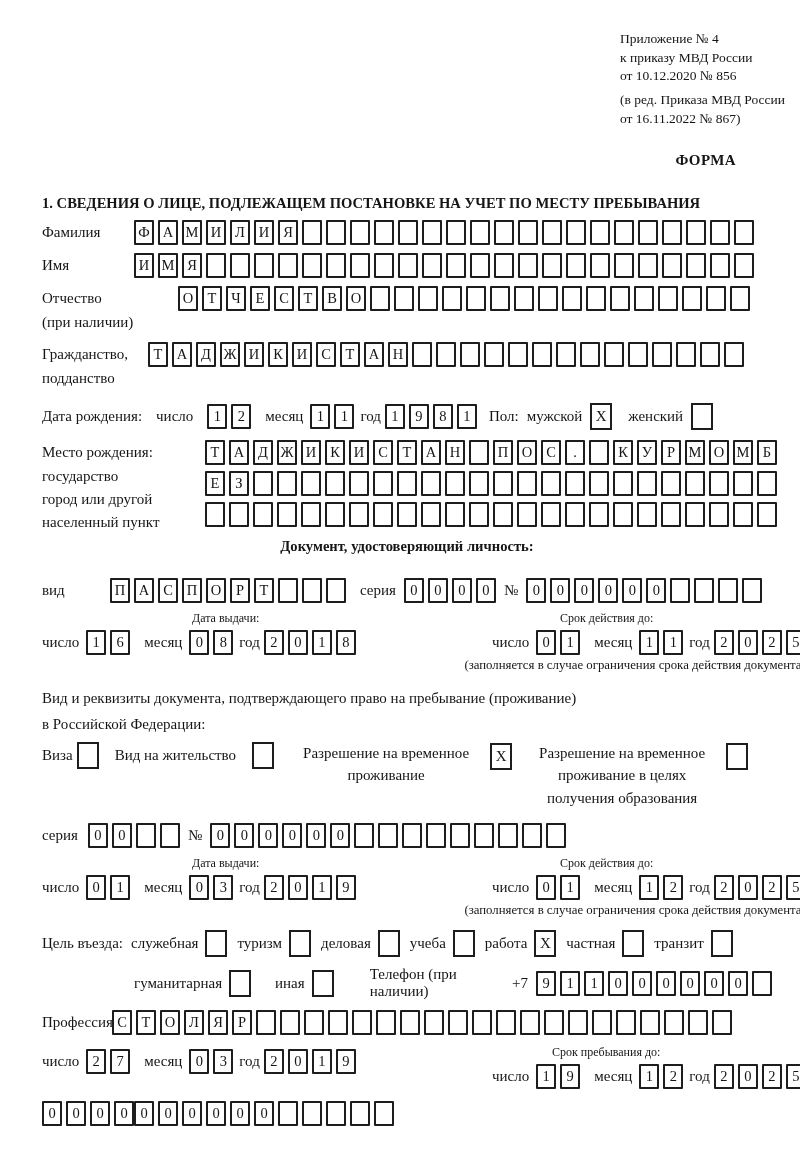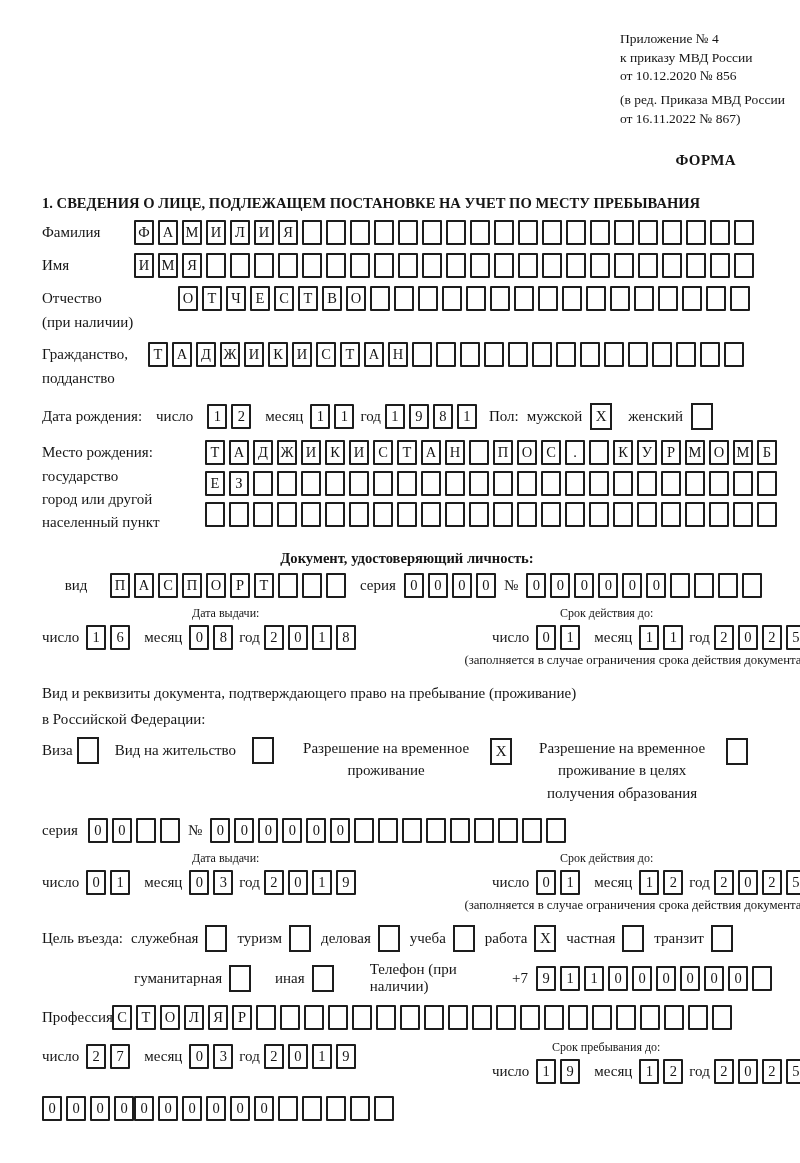--- a/index.html
+++ b/index.html
@@ -51,21 +51,21 @@
   .dgroup .dlab { font-size: 15px; margin-right: 7px; }
   .dgroup .sp { width: 14px; }
 
   .sex-wrap { display: flex; align-items: center; margin-left: 12px; }
   .sex-wrap .flabel { margin-right: 8px; }
   .sex-wrap .chk { margin-right: 16px; }
 
   .bp-labels { width: 163px; flex: none; }
   .bp-rows { display: flex; flex-direction: column; gap: 6px; }
 
-  .doc-heading { text-align: center; font-weight: bold; font-size: 14.6px; margin-top: 16px; }
+  .doc-heading { text-align: center; font-weight: bold; font-size: 14.6px; margin-top: 4px; }
 
   .twocol { display: flex; margin-top: 8px; }
   .col-l { width: 390px; flex: none; }
   .dhead { font-size: 12px; }
   .dh-left { margin-left: 150px; }
   .dh-right { margin-left: 128px; }
   .dh-right2 { margin-left: 120px; }
   .drow { margin-top: 4px; display: flex; align-items: center; }
   .drow-indent { margin-left: 60px; }
   .note { font-size: 12.8px; text-align: right; margin-top: 3px; margin-right: 0; }
@@ -352,21 +352,21 @@
           <span class="cell"></span>
           <span class="cell"></span>
           <span class="cell"></span>
           <span class="cell"></span>
         </span>
     </span>
   </div>
 
   <div class="doc-heading">Документ, удостоверяющий личность:</div>
 
-  <div class="frow" style="margin-top:6px;text-align:center;">
+  <div class="frow" style="margin-top:23px;">
     <span class="flabel" style="width:68px;">вид</span>
     <span class="boxes">
         <span class="cell">П</span>
         <span class="cell">А</span>
         <span class="cell">С</span>
         <span class="cell">П</span>
         <span class="cell">О</span>
         <span class="cell">Р</span>
         <span class="cell">Т</span>
         <span class="cell"></span>

